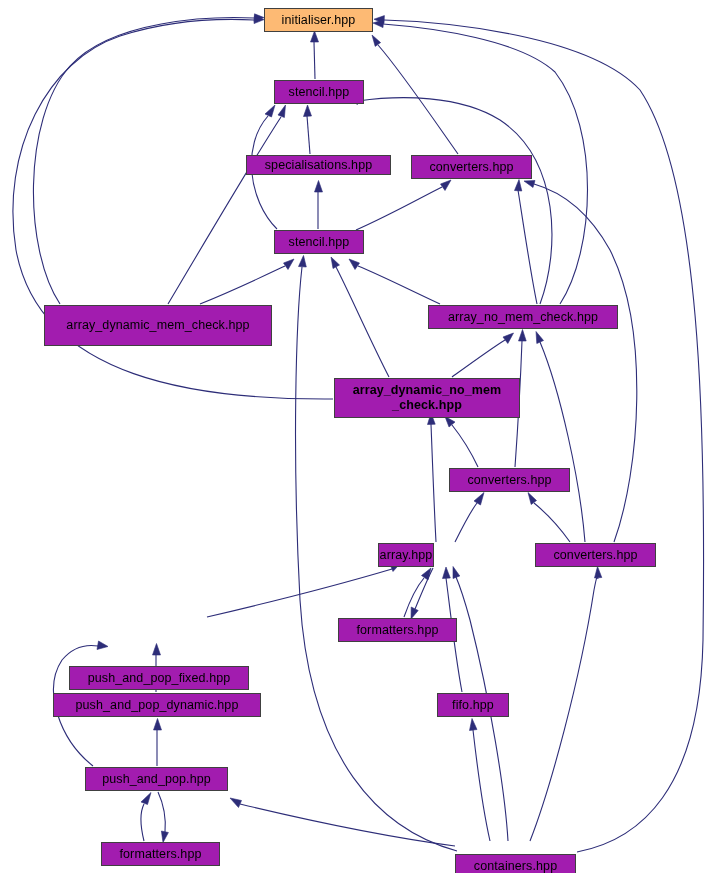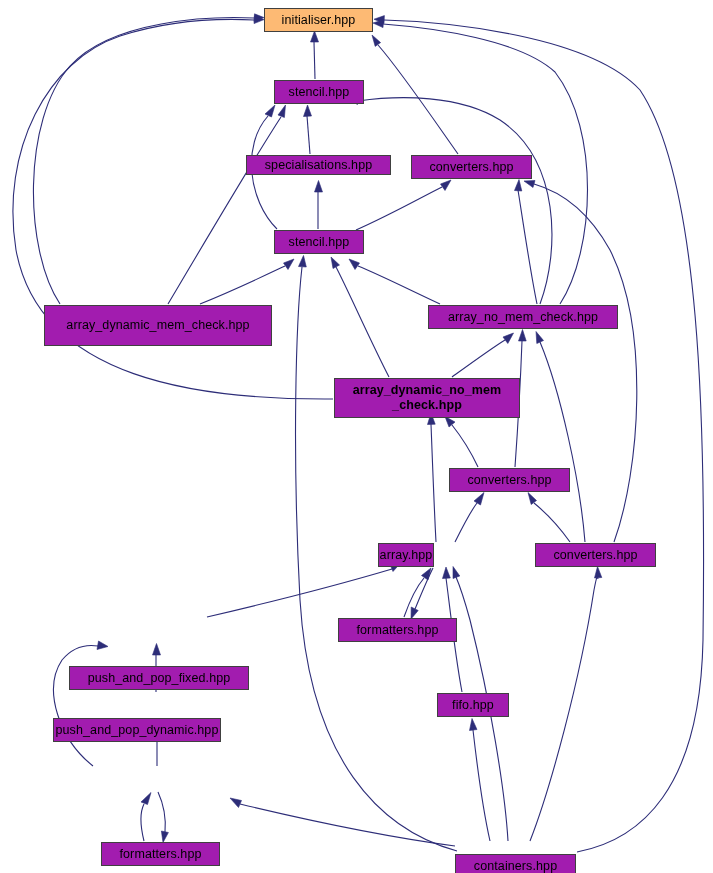--- a/index.html
+++ b/index.html
@@ -198,22 +198,23 @@
   <div class="node-box" style="left:449px; top:468px; width:121px; height:24px;">converters.hpp</div>
 
   <div class="node-box" style="left:378px; top:543px; width:56px; height:24px;">array.hpp</div>
 
   <div class="node-box" style="left:535px; top:543px; width:121px; height:24px;">converters.hpp</div>
 
   <div class="node-box" style="left:69px; top:618px; width:180px; height:24px;margin-top:48px;">push_and_pop_fixed.hpp</div>
 
   <div class="node-box" style="left:338px; top:618px; width:119px; height:24px;">formatters.hpp</div>
 
-  <div class="node-box" style="left:53px; top:693px; width:168px; height:24px;margin-top:25px;">push_and_pop_dynamic.hpp</div>
+  <div class="node-box" style="left:53px; top:693px; width:208px; height:24px;">push_and_pop_dynamic.hpp</div>
 
   <div class="node-box" style="left:437px; top:693px; width:72px; height:24px;">fifo.hpp</div>
 
+  <div class="node-box" style="left:85px; top:767px; width:143px; height:24px;">push_and_pop.hpp</div>
 
   <div class="node-box" style="left:101px; top:842px; width:119px; height:24px;">formatters.hpp</div>
 
   <div class="node-box" style="left:455px; top:842px; width:121px; height:24px;margin-top:12px;">containers.hpp</div>
 
 </div>
 
 </body></html>

